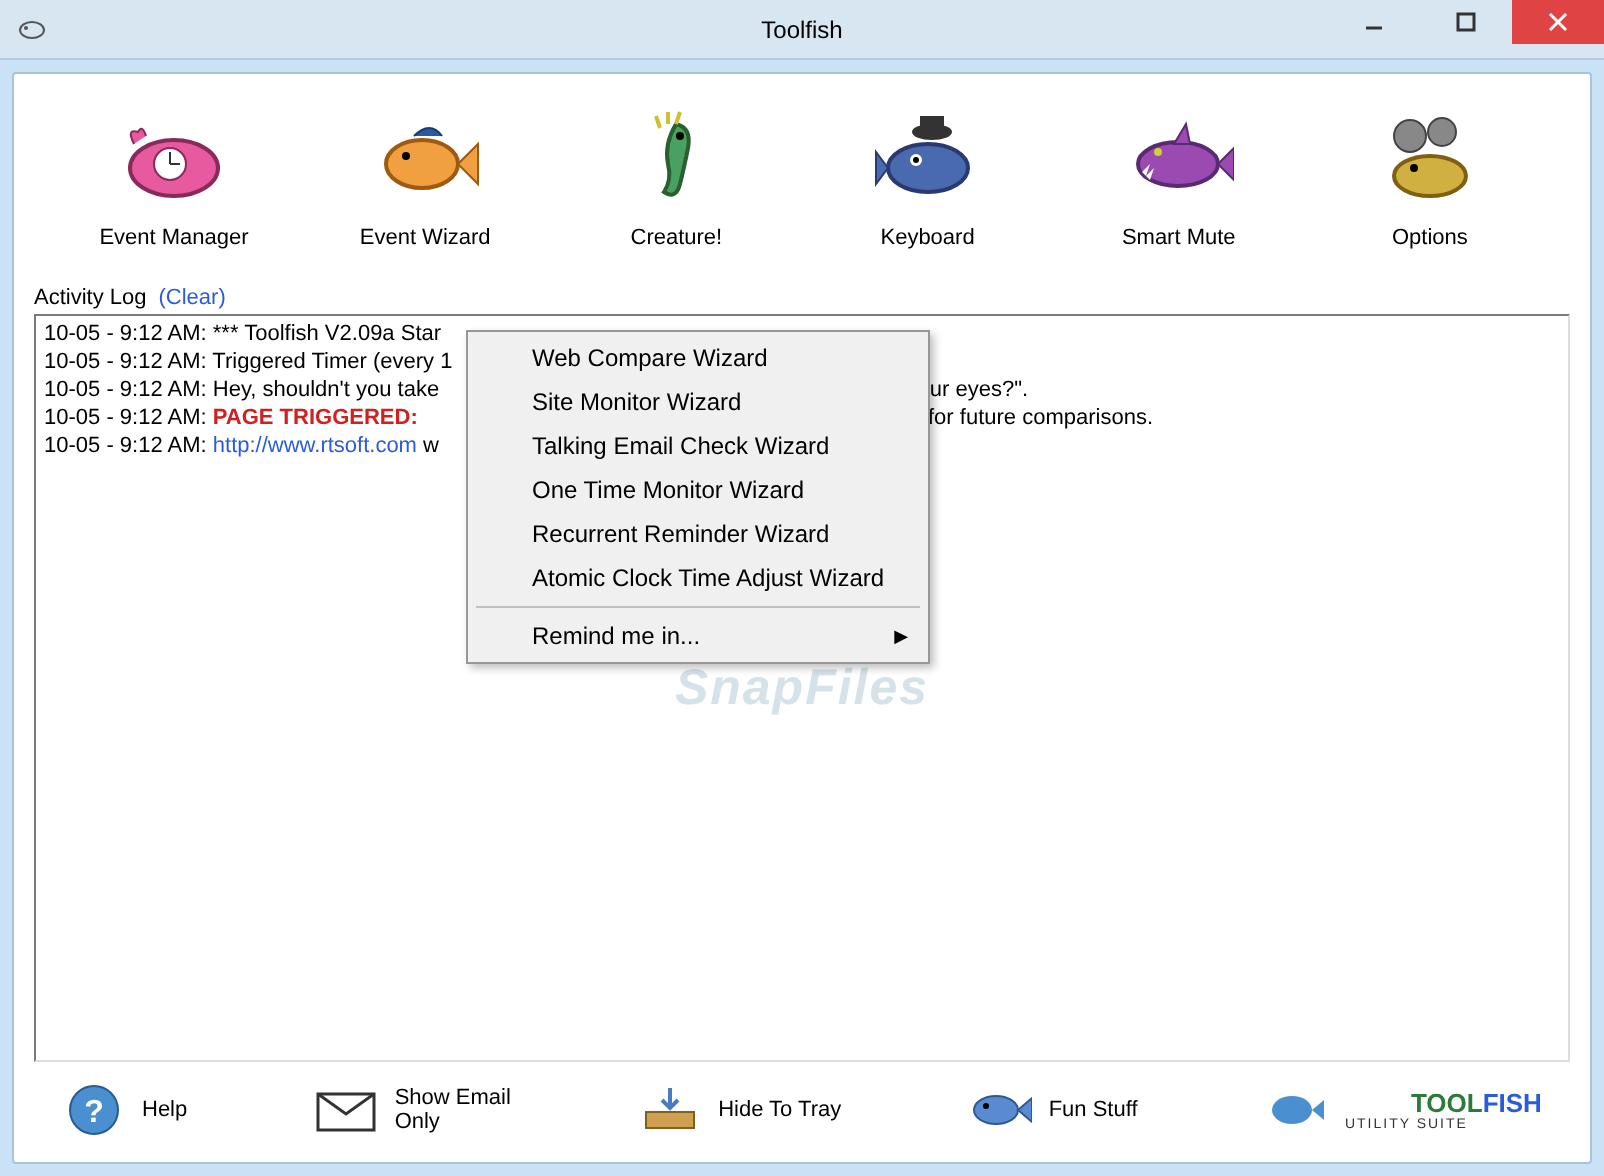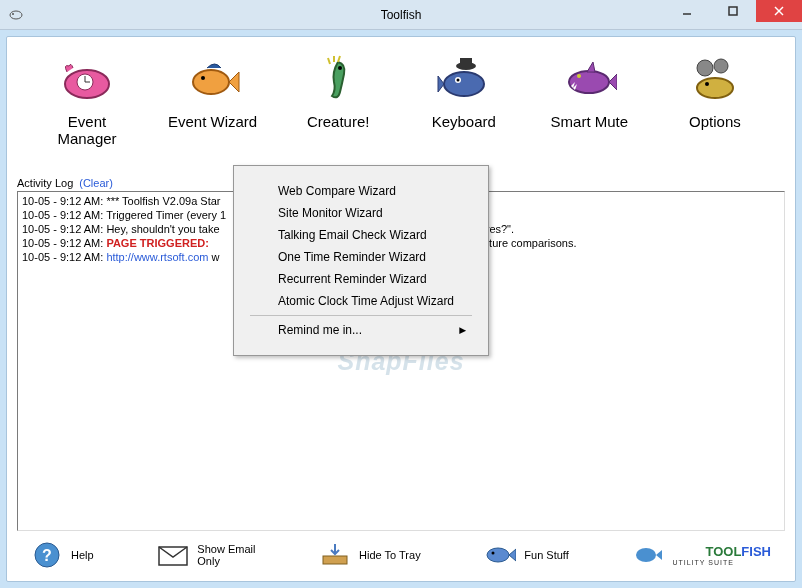--- a/index.html
+++ b/index.html
@@ -95,30 +95,30 @@
 }
 .tool-icon {
   width: 60px;
   height: 60px;
   display: flex;
   align-items: center;
   justify-content: center;
   margin-bottom: 4px;
 }
 .tool-label {
-  font-size: 15px;
+  font-size: 11px;
   color: #000;
   text-align: center;
 }
 .log-header {
   display: flex;
   gap: 6px;
   font-size: 11px;
   margin-bottom: 2px;
-  margin-top: 20px;
+  margin-top: 8px;
 }
 .log-header .clear { color: #2a5bd8; cursor: pointer; }
 .log-box {
   background: #fff;
   border: 1px solid #7a7a7a;
   border-right-color: #ddd;
   border-bottom-color: #ddd;
   flex: 1;
   padding: 2px 4px;
   font-size: 11px;
@@ -169,21 +169,21 @@
 .logo-text .fish { color: #2a5bd8; }
 .logo-sub { font-size: 7px; letter-spacing: 1px; color: #333; }
 
 .context-menu {
   position: absolute;
   left: 226px;
   top: 128px;
   background: #f0f0f0;
   border: 1px solid #979797;
   box-shadow: 2px 2px 4px rgba(0,0,0,0.25);
-  padding: 14px;
+  padding: 2px;
   min-width: 216px;
   z-index: 100;
 }
 .menu-item {
   padding: 4px 20px 4px 30px;
   font-size: 12px;
   cursor: pointer;
   position: relative;
 }
 .menu-sep {
@@ -371,21 +371,21 @@
             <div class="logo-text"><span class="tool">TOOL</span><span class="fish">FISH</span></div>
             <div class="logo-sub">UTILITY SUITE</div>
           </div>
         </div>
       </div>
 
       <div class="context-menu">
         <div class="menu-item">Web Compare Wizard</div>
         <div class="menu-item">Site Monitor Wizard</div>
         <div class="menu-item">Talking Email Check Wizard</div>
-        <div class="menu-item">One Time Reminder Wizard</div>
+        <div class="menu-item">One Time Monitor Wizard</div>
         <div class="menu-item">Recurrent Reminder Wizard</div>
         <div class="menu-item">Atomic Clock Time Adjust Wizard</div>
         <div class="menu-sep"></div>
         <div class="menu-item">
           <span>Remind me in...</span>
           <span class="arrow">▶</span>
         </div>
       </div>
 
     </div>

